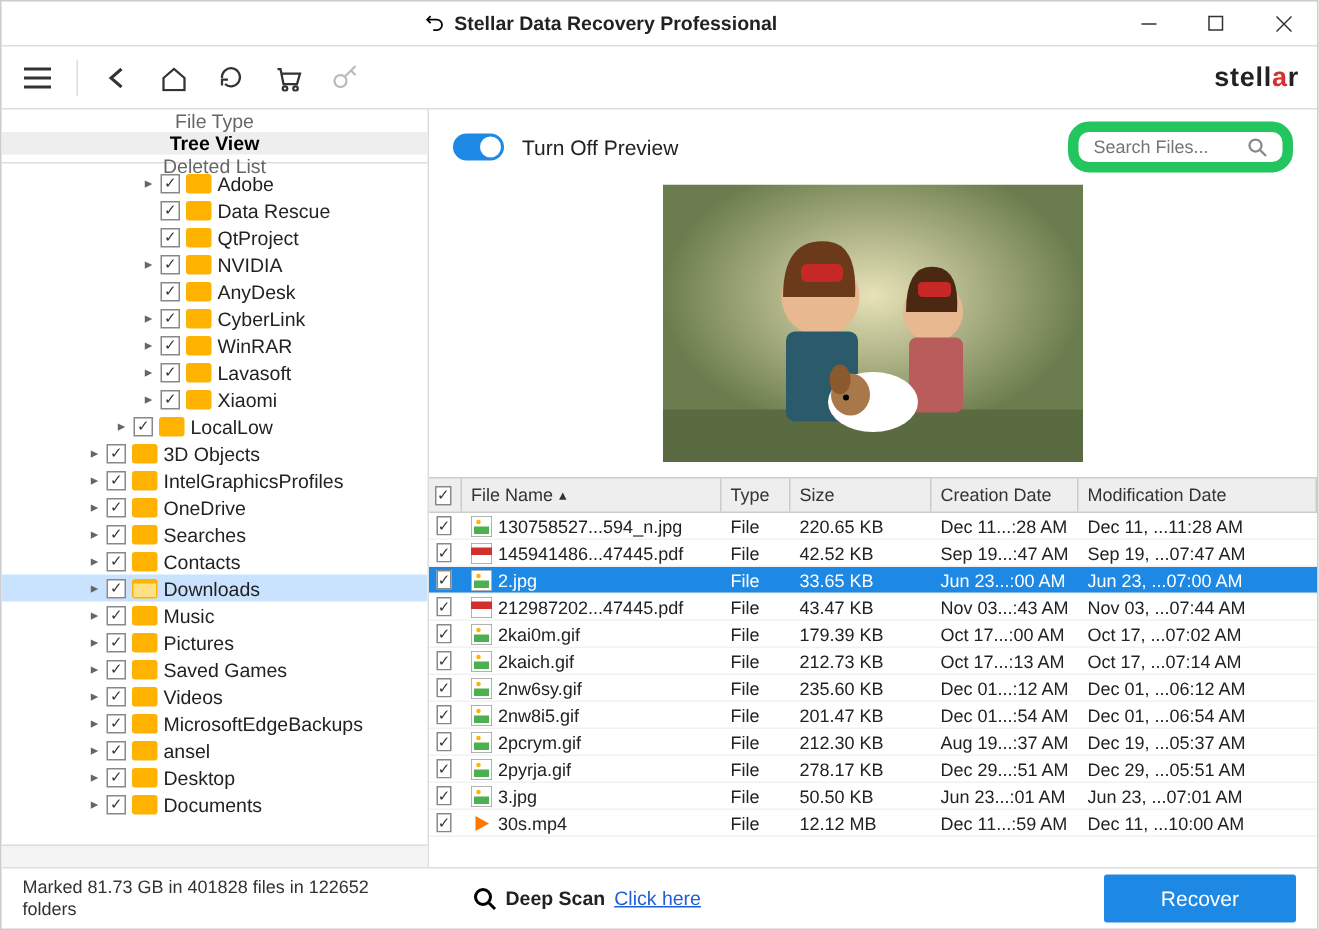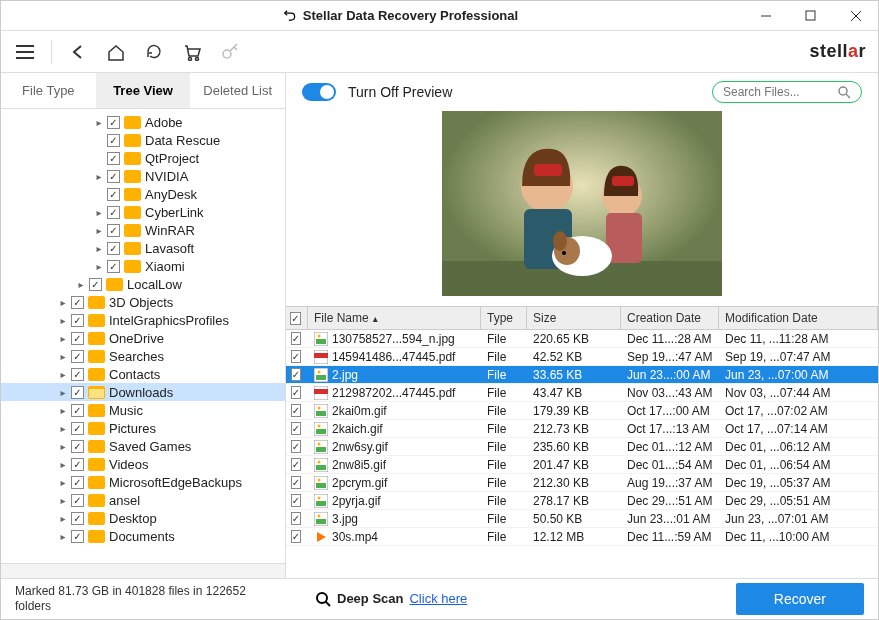--- a/index.html
+++ b/index.html
@@ -13,38 +13,38 @@
 
 
 .toolbar { height: 42px; display:flex; align-items:center; padding: 0 12px; border-bottom:1px solid #ddd; gap:14px; }
 .tool-ico { width:24px; height:24px; display:flex; align-items:center; justify-content:center; color:#555; }
 .brand { margin-left:auto; font-size:18px; font-weight:700; letter-spacing:.5px; }
 .brand .accent { color:#d32f2f; }
 
 
 .main { display:flex; height: 505px; }
 .left { width: 285px; display:flex; flex-direction:column; border-right:1px solid #ddd; min-width:0;}
-.tabs { display:flex; height:36px; border-bottom:1px solid #ddd; }
+.tabs { display:flex; height:36px; border-bottom:1px solid #ddd;flex-direction:column; }
 .tabs div { flex:1; display:flex; align-items:center; justify-content:center; color:#666; font-size:13px; }
 .tabs .active { background:#eee; color:#000; font-weight:600; }
 
 .tree { flex:1; overflow:auto; padding:4px 0; position:relative; }
 .tree-row { display:flex; align-items:center; height:18px; padding-right:6px; white-space:nowrap; }
 .tree-row.sel { background:#c9e3ff; }
 .tw { display:inline-flex; width:12px; justify-content:center; color:#666; font-size:10px; }
 .ck { width:13px; height:13px; border:1px solid #888; margin:0 4px 0 2px; display:inline-flex; align-items:center; justify-content:center; font-size:10px; color:#333; background:#fff; }
 .folder-ico { width:17px; height:13px; background:#ffb300; border-radius:2px; margin-right:4px; display:inline-block; position:relative; }
 .folder-ico.open::after { content:""; position:absolute; left:1px; right:1px; bottom:1px; top:3px; background:#ffe082; }
 .tree-label { font-size:13px; }
 
 .right { flex:1; display:flex; flex-direction:column; min-width:0; }
 .right-top { display:flex; align-items:center; padding:8px 16px; gap:12px; }
 .toggle { width:34px; height:18px; border-radius:10px; background:#1e88e5; position:relative; }
 .toggle::after { content:""; position:absolute; right:2px; top:2px; width:14px; height:14px; background:#fff; border-radius:50%; }
-.search-wrap { margin-left:auto; display:flex; align-items:flex-start; border:1px solid #22c55e; border-radius:14px; padding:3px 10px; width:150px; }
+.search-wrap { margin-left:auto; display:flex; align-items:flex-start; border:7px solid #22c55e; border-radius:14px; padding:3px 10px; width:150px; }
 .search-wrap input { border:0; outline:0; width:100%; font-size:12px; }
 
 .preview-area { display:flex; justify-content:center; padding:0 0 10px 0; }
 .preview-img { width:280px; height:185px; }
 
 .grid-head { display:flex; background:#eee; border-top:1px solid #ccc; border-bottom:1px solid #ccc; }
 .grid-head > div { border-right:1px solid #ccc; padding:4px 6px; font-size:12px; color:#333; display:flex; align-items:center; }
 .col-ck { width:22px; justify-content:center; }
 .col-name { width:173px; }
 .col-type { width:46px; }

